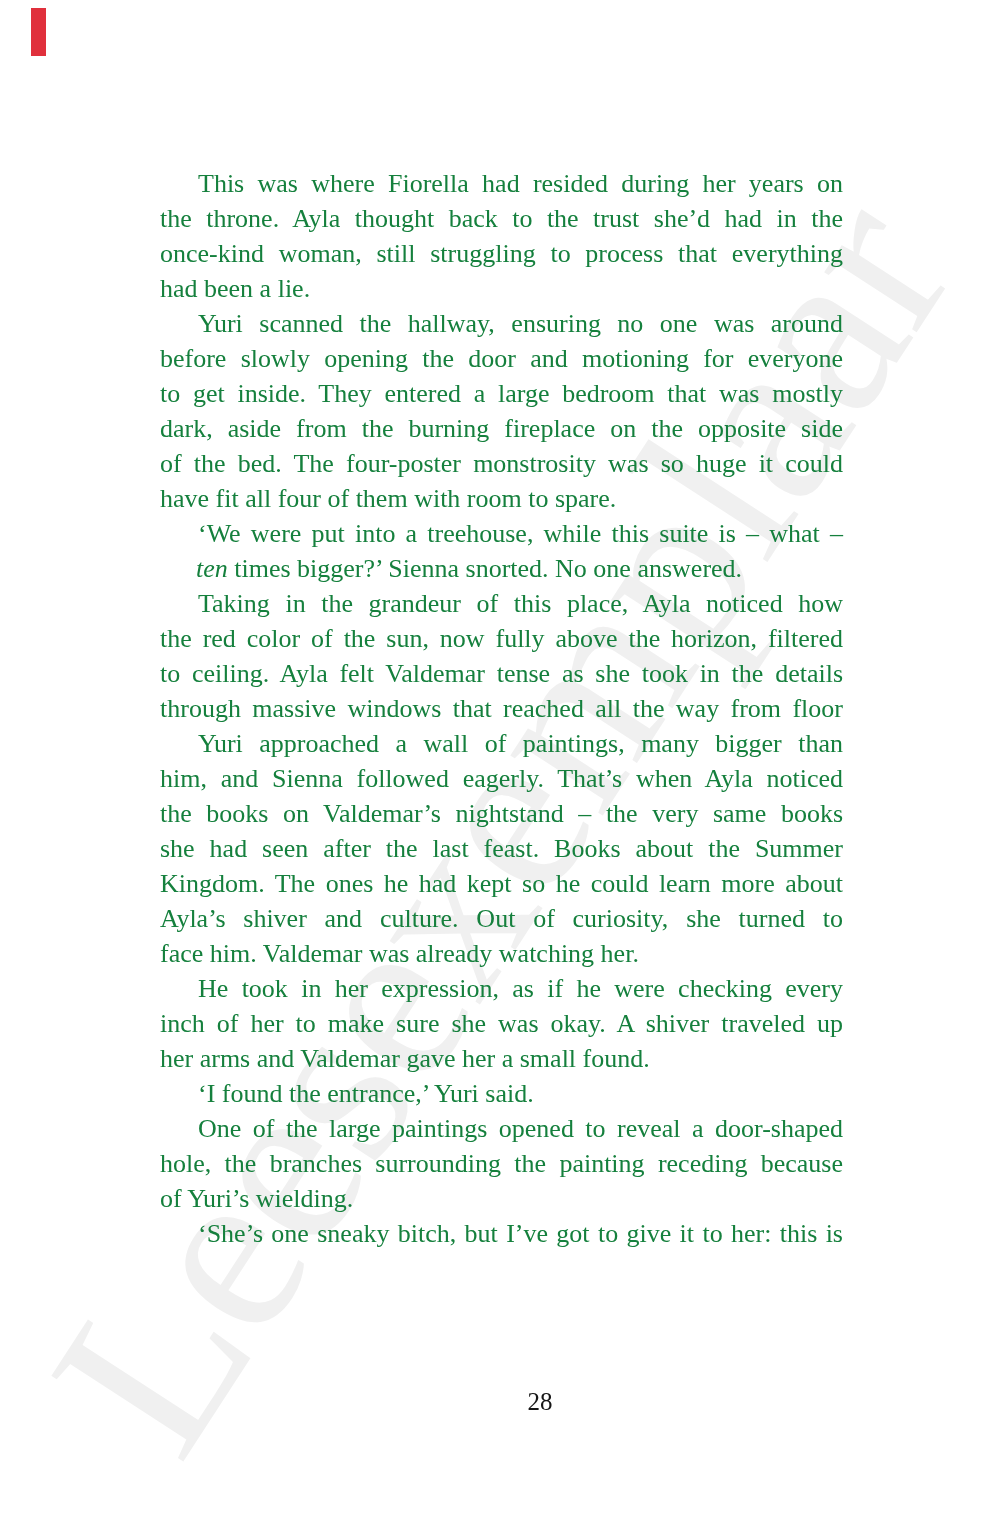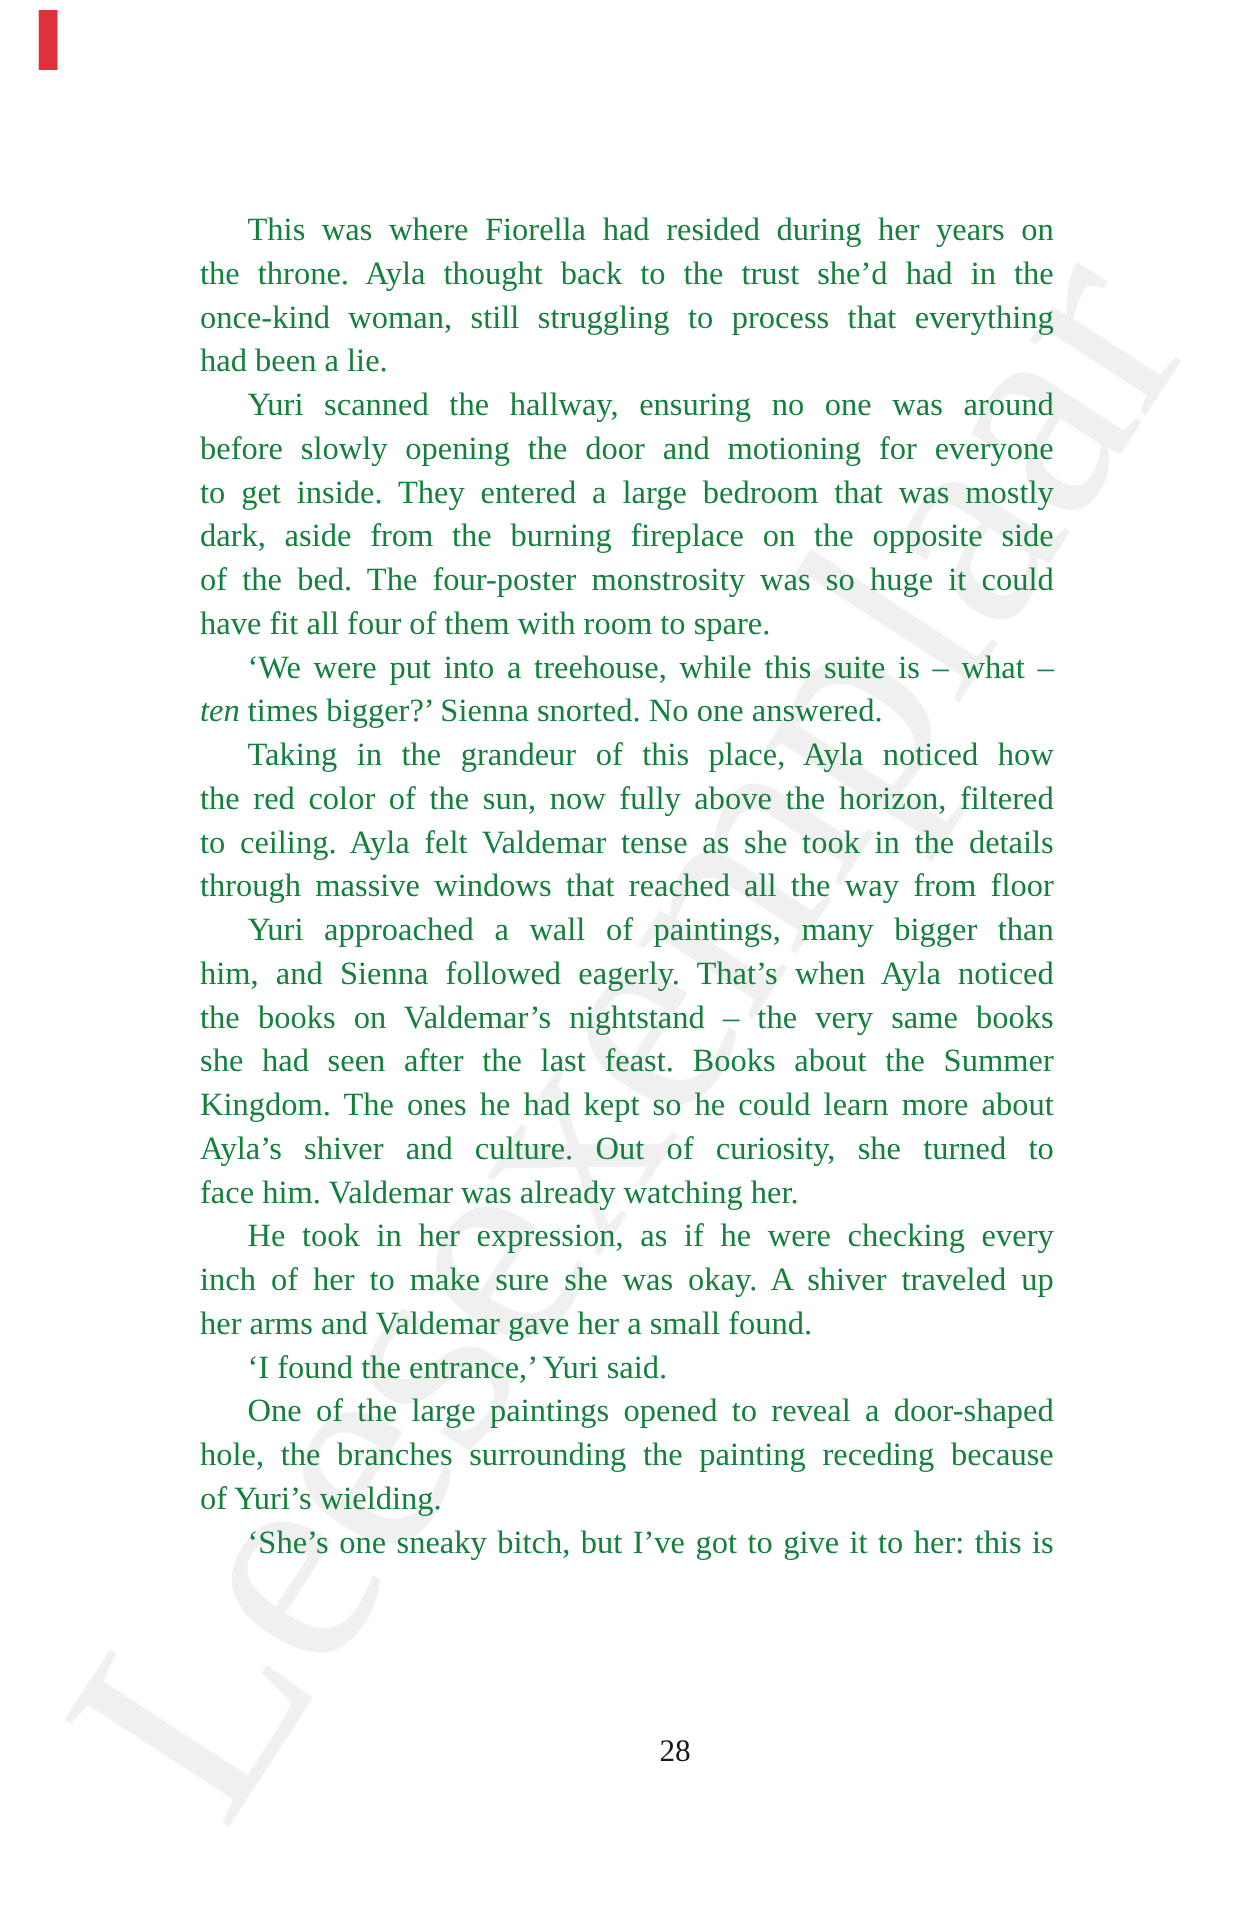--- a/index.html
+++ b/index.html
@@ -57,21 +57,21 @@
     position: absolute;
     top: 1388px;
     left: 0;
     width: 100%;
     text-align: center;
     font-size: 25px;
     color: #161616;
     z-index: 1;
     padding-left: 40px;
   }
-  i { font-style: italic; }
+  i { font-style: italic; margin-left: 36px; }
 </style>
 </head>
 <body>
 
 <div class="page">
 
   <div class="proof-mark"></div>
 
   <div class="watermark">Leesexemplaar</div>
 

